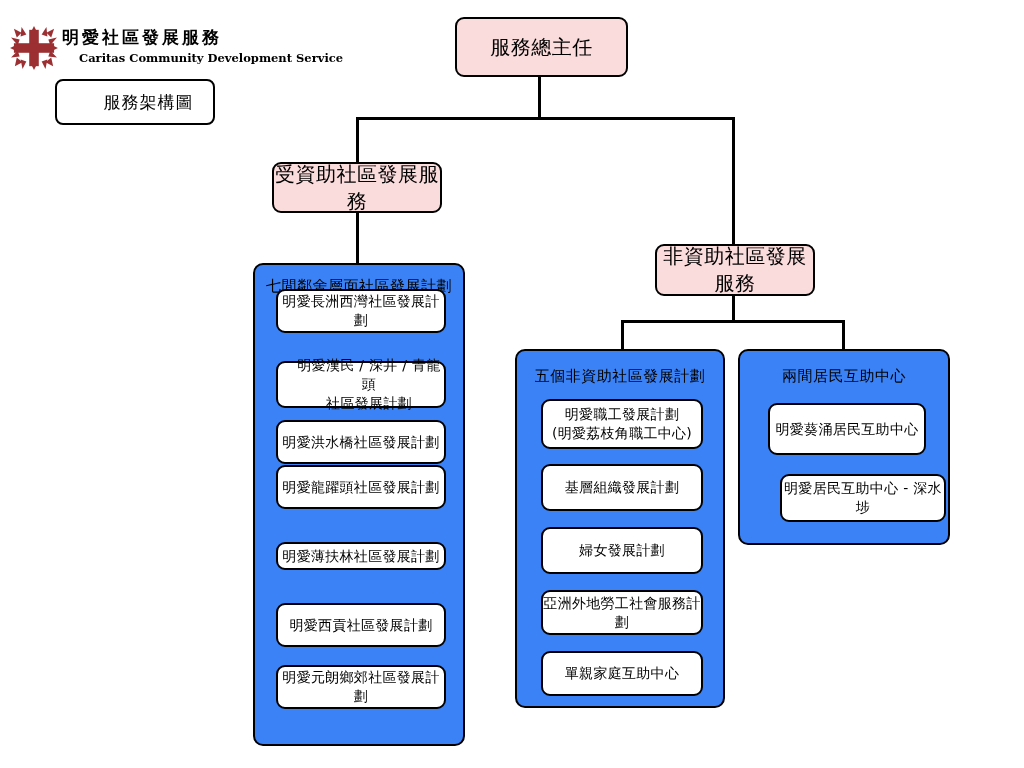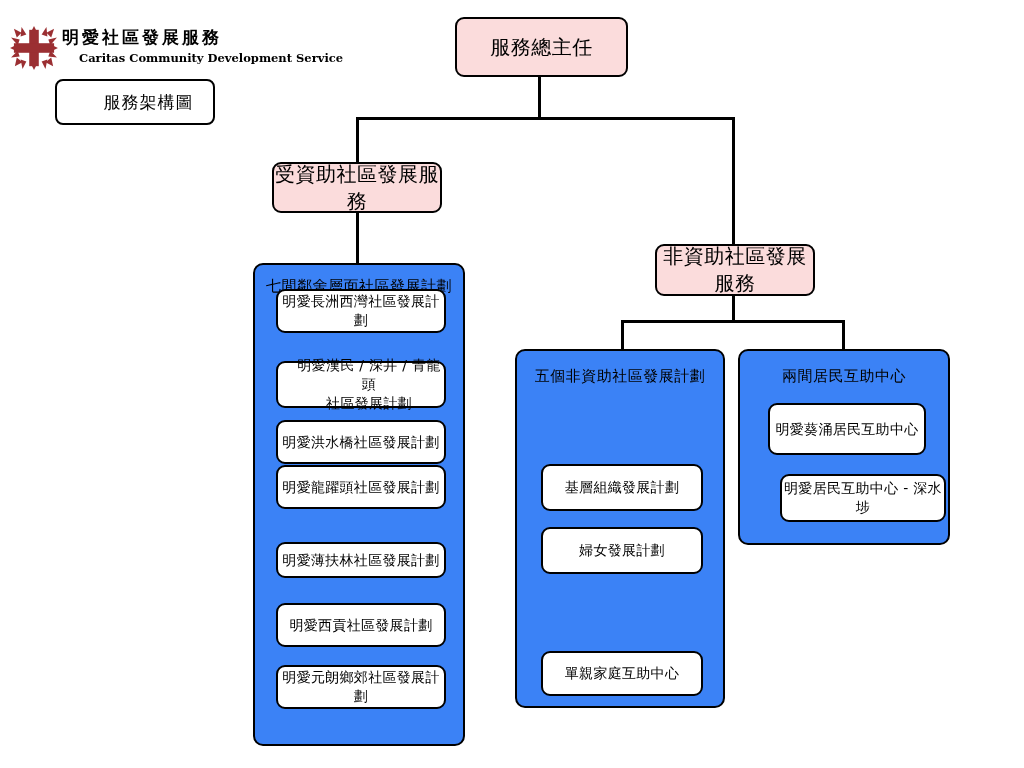--- a/index.html
+++ b/index.html
@@ -187,30 +187,33 @@
 <div class="node" style="left:655px; top:244px; width:160px; height:52px;">非資助社區發展服務</div>
 
 <div class="group" style="left:253px; top:263px; width:212px; height:483px;">
   <div class="group-title" style="top:12px;">七間鄰舍層面社區發展計劃</div>
 
   <div class="leaf" style="left:21px; top:24px; width:170px; height:44px;">明愛長洲西灣社區發展計劃</div>
   <div class="leaf" style="left:21px; top:96px; width:170px; height:47px;padding-left:16px;">明愛漢民 / 深井 / 青龍頭
 社區發展計劃</div>
   <div class="leaf" style="left:21px; top:155px; width:170px; height:44px;">明愛洪水橋社區發展計劃</div>
   <div class="leaf" style="left:21px; top:200px; width:170px; height:44px;">明愛龍躍頭社區發展計劃</div>
-  <div class="leaf" style="left:21px; top:277px; width:170px; height:36px;">明愛薄扶林社區發展計劃</div>
+  <div class="leaf" style="left:21px; top:277px; width:170px; height:28px;">明愛薄扶林社區發展計劃</div>
   <div class="leaf" style="left:21px; top:338px; width:170px; height:44px;">明愛西貢社區發展計劃</div>
   <div class="leaf" style="left:21px; top:400px; width:170px; height:44px;">明愛元朗鄉郊社區發展計劃</div>
 </div>
 
 <div class="group" style="left:515px; top:349px; width:210px; height:359px;">
   <div class="group-title" style="top:16px;">五個非資助社區發展計劃</div>
 
+  <div class="leaf" style="left:24px; top:48px; width:162px; height:50px;">明愛職工發展計劃
+(明愛荔枝角職工中心)</div>
   <div class="leaf" style="left:24px; top:113px; width:162px; height:47px;">基層組織發展計劃</div>
   <div class="leaf" style="left:24px; top:176px; width:162px; height:47px;">婦女發展計劃</div>
+  <div class="leaf" style="left:24px; top:239px; width:162px; height:45px;">亞洲外地勞工社會服務計劃</div>
   <div class="leaf" style="left:24px; top:300px; width:162px; height:45px;">單親家庭互助中心</div>
 </div>
 
 <div class="group" style="left:738px; top:349px; width:212px; height:196px;">
   <div class="group-title" style="top:16px;">兩間居民互助中心</div>
 
   <div class="leaf" style="left:28px; top:52px; width:158px; height:52px;">明愛葵涌居民互助中心</div>
   <div class="leaf" style="left:40px; top:123px; width:166px; height:48px;">明愛居民互助中心 - 深水埗</div>
 </div>
 

